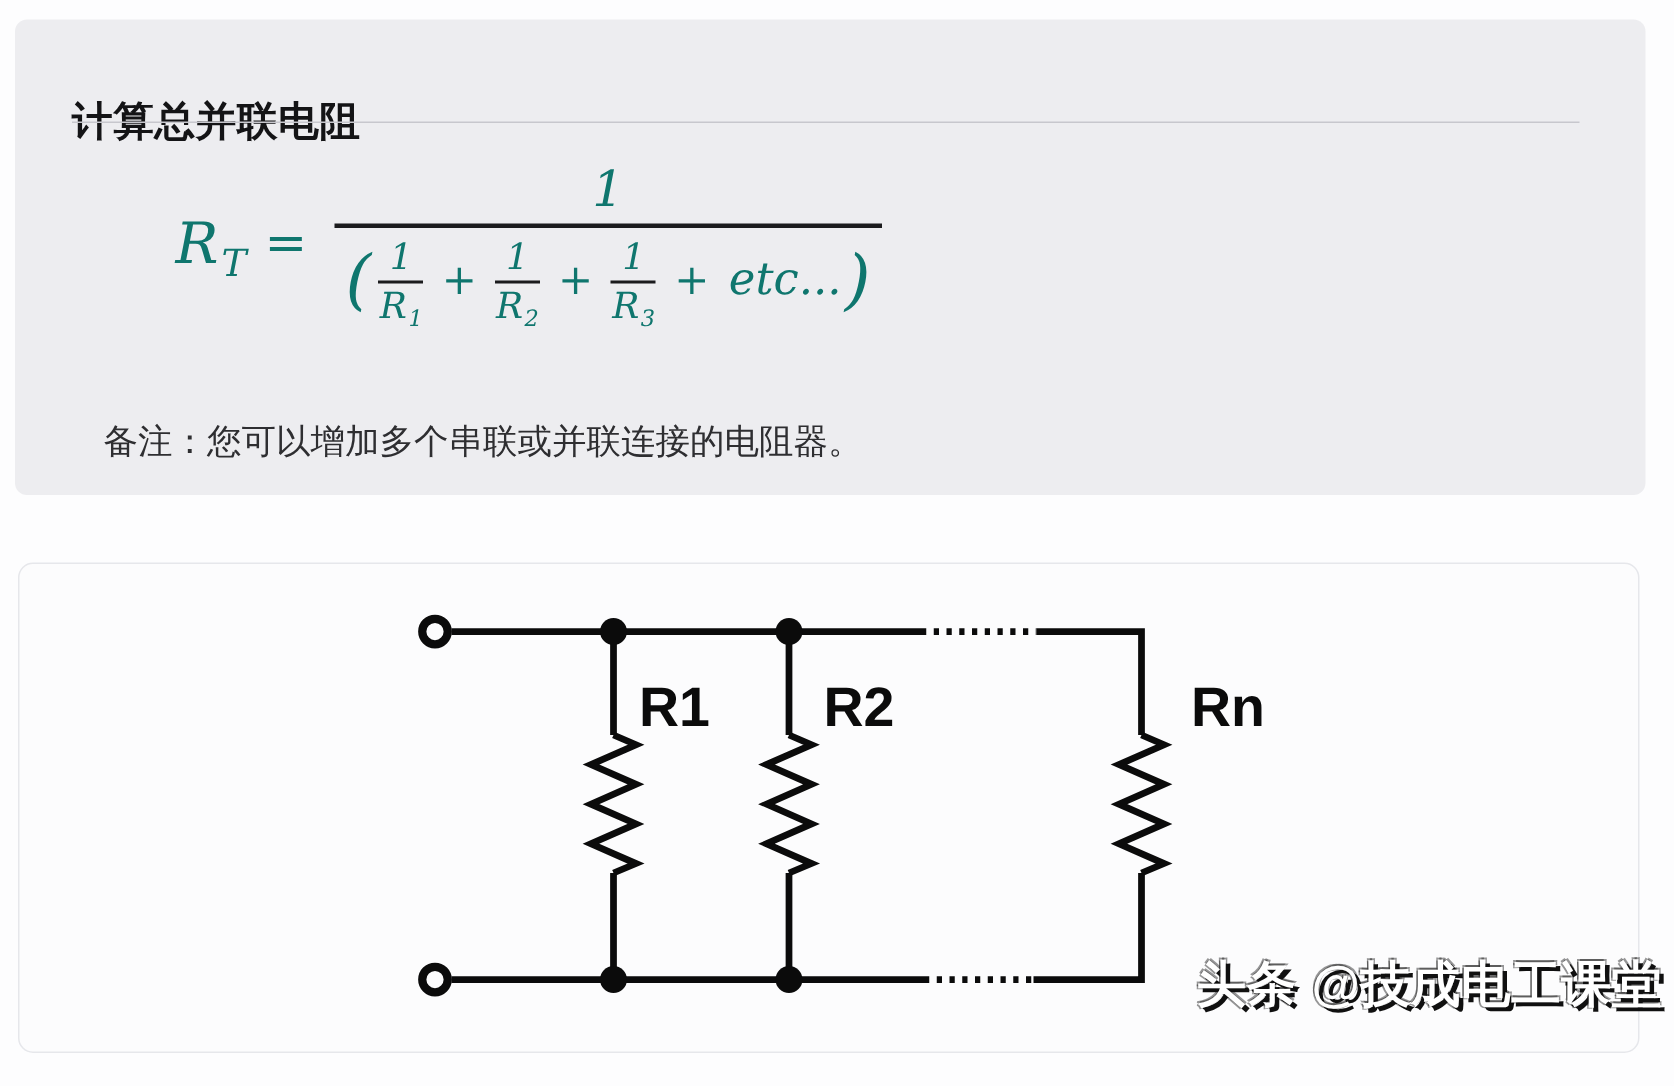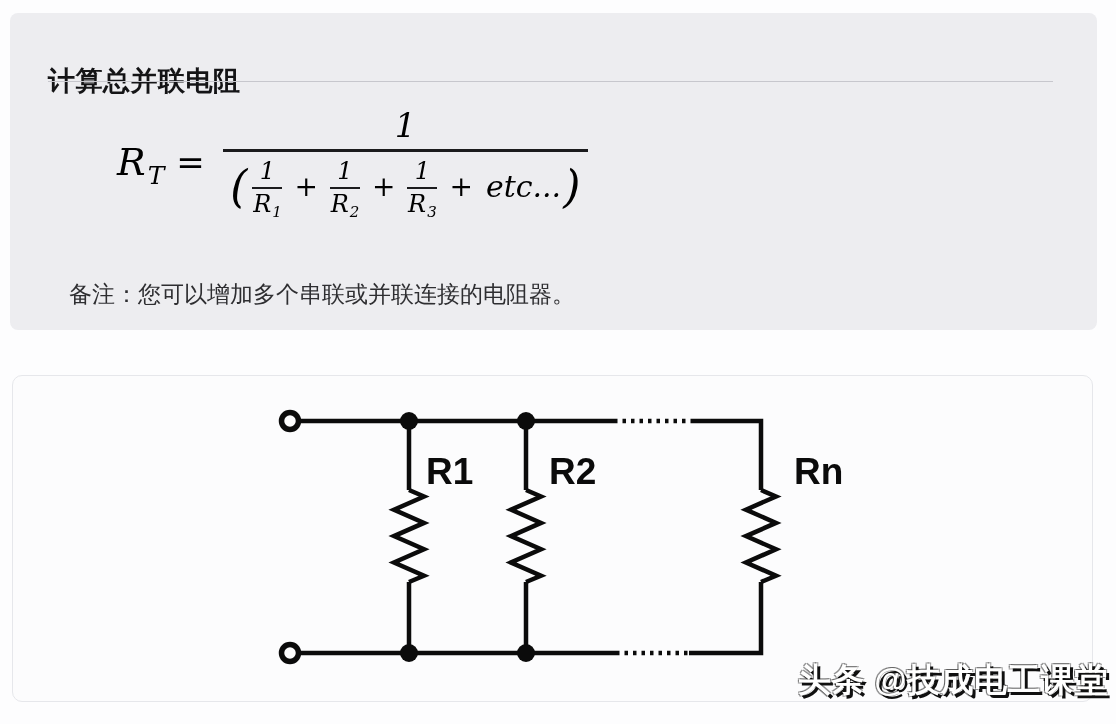--- a/index.html
+++ b/index.html
@@ -23,21 +23,21 @@
     font-size:27px; font-weight:700; color:#141416;
     letter-spacing:0.5px;
   }
   .card-divider {
     position:absolute; left:38px; top:68px;
     width:1005px; height:1px; background:#c7c7cd;
   }
   .formula {
     position:absolute; left:107px; top:96px;
     display:flex; align-items:center;
-    color:#000000;
+    color:#0f766e;
     font-family:"DejaVu Serif", serif;
     font-style:italic;
     line-height:1;
   }
   .lhs-base { font-size:38px; }
   .lhs-sub  { font-size:25px; position:relative; top:9px; margin-left:2px; }
   .eq { font-size:34px; font-style:normal; margin:0 18px 0 12px; }
   .bigfrac { display:inline-flex; flex-direction:column; align-items:center; }
   .bigfrac .num { font-size:33px; padding-bottom:7px; }
   .fracbar { height:2.5px; background:#1b1b1d; align-self:stretch; min-width:365px; }
@@ -67,21 +67,21 @@
     box-sizing:border-box;
   }
   .card-circuit svg { display:block; }
   .res-label {
     font-family:"Liberation Sans", sans-serif;
     font-weight:700; font-size:37px; fill:#0b0b0b;
   }
 
   
   .watermark {
-    position:absolute; right:8px; top:658px;
+    position:absolute; right:8px; top:634px;
     font-size:33px; font-weight:700; color:#ffffff;
     white-space:nowrap;
     text-shadow:
       3px 3px 0 #101010,
       -1px -1px 0 rgba(25,25,25,0.45),
       1px -1px 0 rgba(25,25,25,0.45),
       -1px 1px 0 rgba(25,25,25,0.45);
     letter-spacing:0.5px;
   }
 </style>

